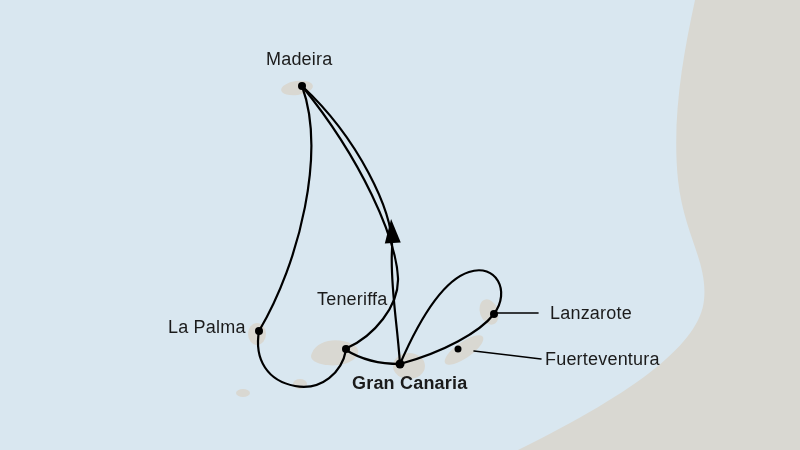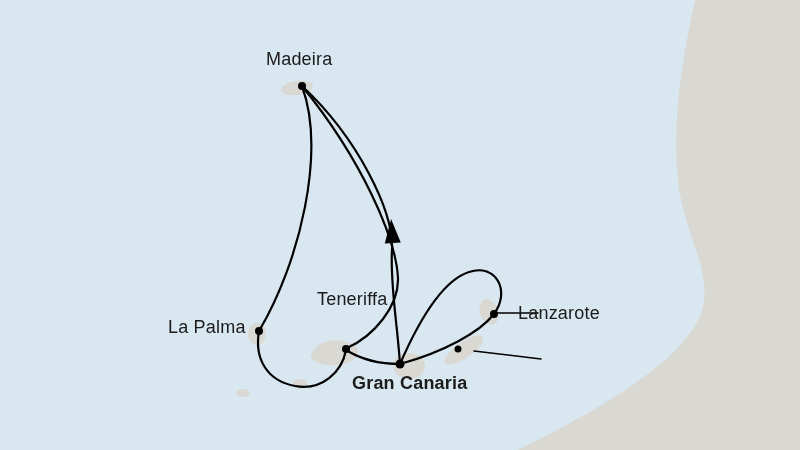--- a/index.html
+++ b/index.html
@@ -17,21 +17,21 @@
     color:#1b1b1b;
     white-space:nowrap;
     letter-spacing:0.2px;
   }
   .port-label.bold{font-weight:700;}
   .lbl-madeira{left:266px;top:49px;}
   .lbl-lapalma{left:168px;top:317px;}
   .lbl-teneriffa{left:317px;top:289px;}
   .lbl-grancanaria{left:352px;top:373px;}
   .lbl-fuerteventura{left:545px;top:349px;}
-  .lbl-lanzarote{left:518px;top:303px;}
+  .lbl-lanzarote{left:550px;top:303px;}
 </style>
 </head>
 <body>
 
 <div class="map-stage">
 
   <svg width="800" height="450" viewBox="0 0 800 450">
 
     <path d="M 695 0
              C 682 60 672 120 678 180
@@ -81,16 +81,17 @@
   </svg>
 
   <div class="port-label lbl-madeira">Madeira</div>
 
   <div class="port-label lbl-teneriffa">Teneriffa</div>
 
   <div class="port-label lbl-lapalma">La Palma</div>
 
   <div class="port-label lbl-grancanaria bold">Gran Canaria</div>
 
+  <div class="port-label lbl-fuerteventura">Fuerteventura</div>
 
   <div class="port-label lbl-lanzarote">Lanzarote</div>
 
 </div>
 
 </body></html>

